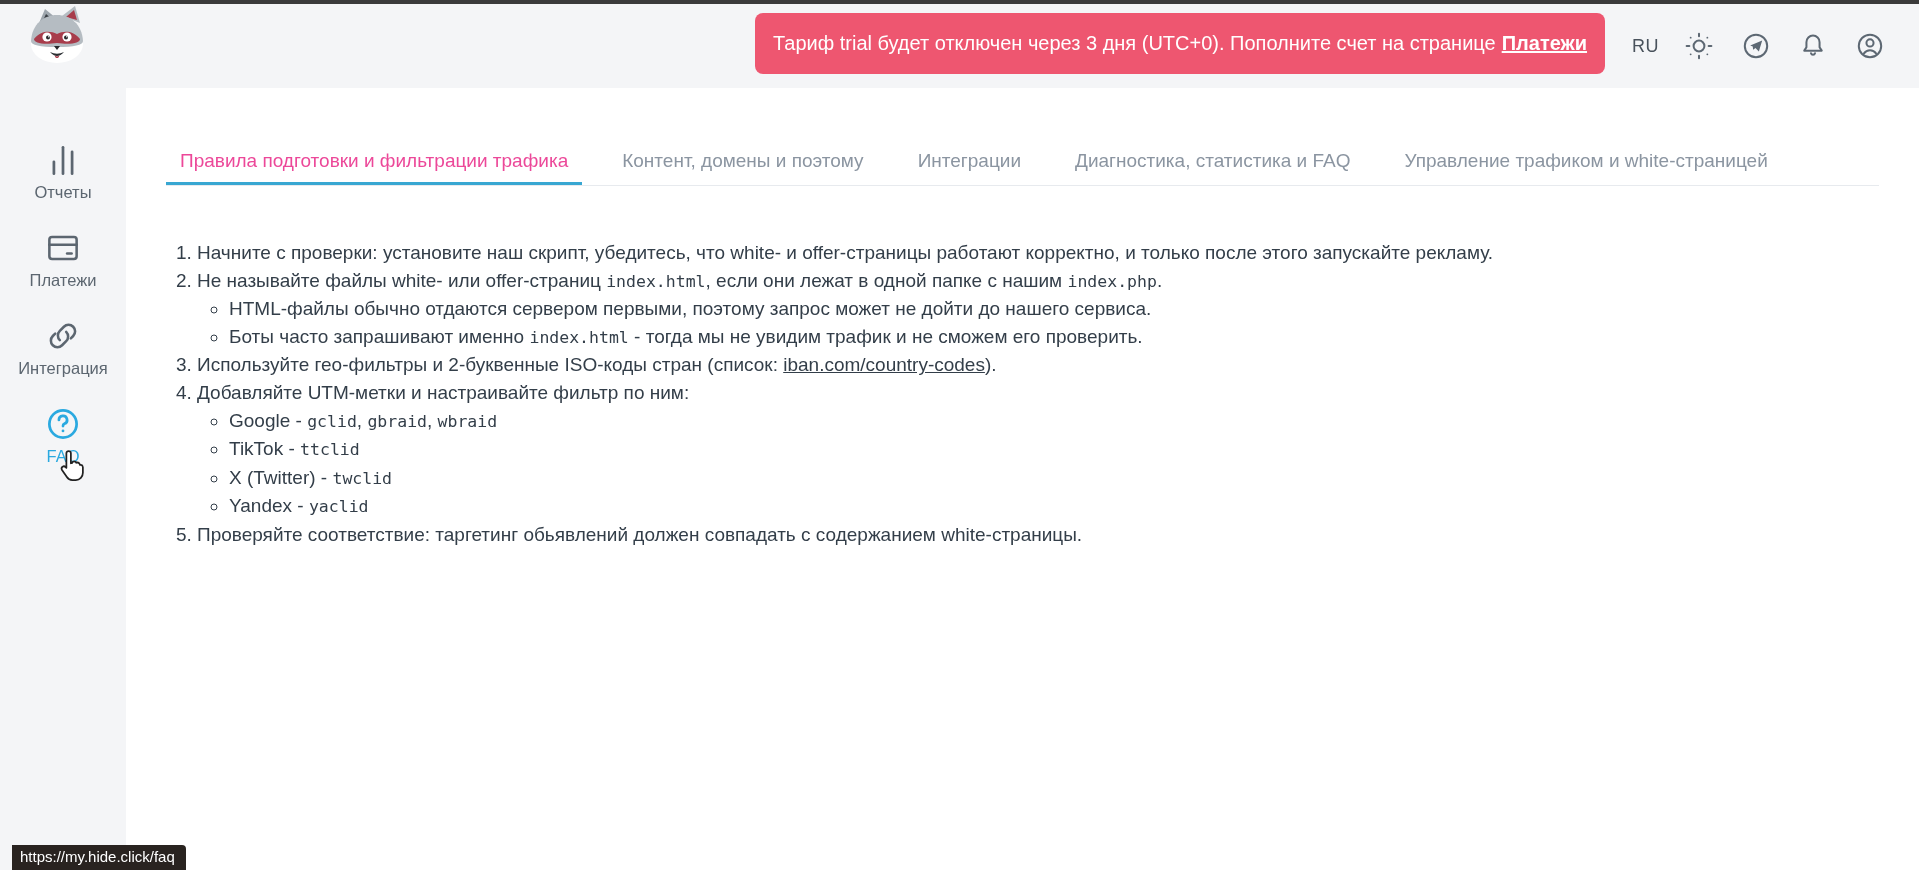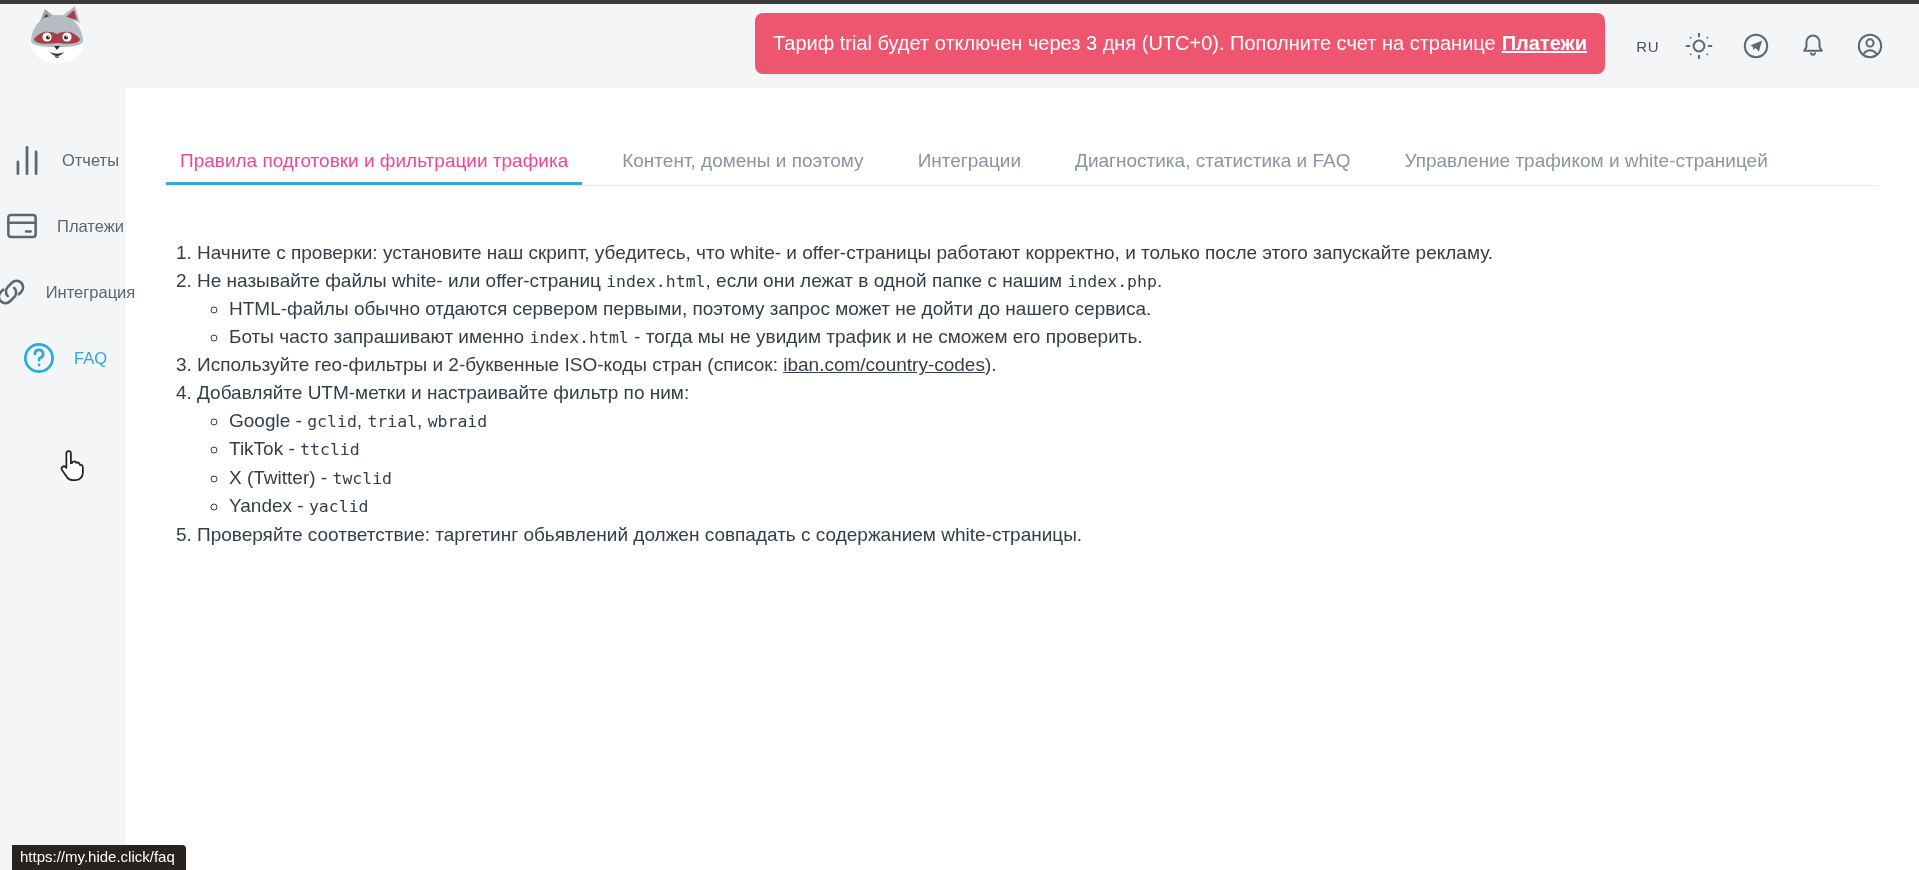--- a/index.html
+++ b/index.html
@@ -9,34 +9,34 @@
     background:#ffffff; position:relative; overflow:hidden; color:#333e49;
   }
   .top-edge { position:absolute; top:0; left:0; width:100%; height:4px; background:#3b3b3b; z-index:60; }
 
   .header { position:absolute; top:0; left:0; width:100%; height:88px; background:#f4f5f7; }
 
   .sidebar { position:absolute; top:0; left:0; width:126px; height:870px; background:#f4f5f7; z-index:5; }
   .logo { position:absolute; top:6px; left:24px; width:66px; height:60px; }
 
   .nav { position:absolute; top:140px; left:0; width:126px; display:flex; flex-direction:column; align-items:center; gap:26px; }
-  .nav-item { display:flex; flex-direction:row; align-items:center; gap:15px; cursor:pointer; color:#5c6670; }
+  .nav-item { display:flex; flex-direction:column; align-items:center; gap:3px; cursor:pointer; color:#5c6670; }
   .nav-item.active { color:#2aa9e0; }
   .nav-icon svg { display:block; width:40px; height:40px; }
   .nav-label { font-size:16.5px; }
 
   .banner {
     position:absolute; left:755px; top:13px; width:850px; height:61px;
     background:#ee5670; border-radius:8px; color:#fff; font-size:20px;
     display:flex; align-items:center; justify-content:center; z-index:10;
   }
   .banner-link { font-weight:bold; text-decoration:underline; cursor:pointer; margin-left:6px; }
 
   .header-right { position:absolute; right:32px; top:4px; height:84px; display:flex; align-items:center; gap:23px; z-index:10; }
-  .lang { font-size:15px; color:#49525c; letter-spacing:.5px; cursor:pointer;text-align:center; }
+  .lang { font-size:18px; color:#49525c; letter-spacing:.5px; cursor:pointer;text-align:center; }
   .hicon { cursor:pointer; color:#5d6873; }
   .hicon svg { display:block; width:34px; height:34px; }
 
   .content { position:absolute; left:126px; top:88px; right:0; bottom:0; background:#fff; }
 
   .tabs {
     margin:52px 40px 0 40px; display:flex; flex-wrap:wrap;
     border-bottom:1px solid #e7eaee; font-size:19px; color:#8b95a1;
   }
   .tab {
@@ -181,21 +181,21 @@
     </div>
   <div class="faq">
     <ol id="faq-list">
         <li>Начните с проверки: установите наш скрипт, убедитесь, что white- и offer-страницы работают корректно, и только после этого запускайте рекламу.</li>
         <li>Не называйте файлы white- или offer-страниц <code>index.html</code>, если они лежат в одной папке с нашим <code>index.php</code>.<ul>
             <li>HTML-файлы обычно отдаются сервером первыми, поэтому запрос может не дойти до нашего сервиса.</li>
             <li>Боты часто запрашивают именно <code>index.html</code> - тогда мы не увидим трафик и не сможем его проверить.</li>
           </ul></li>
         <li>Используйте гео-фильтры и 2-буквенные ISO-коды стран (список: <a class="link">iban.com/country-codes</a>).</li>
         <li>Добавляйте UTM-метки и настраивайте фильтр по ним:<ul>
-            <li>Google - <code>gclid</code>, <code>trial</code>, <code>wbraid</code></li>
+            <li>Google - <code>gclid</code>, <code>gbraid</code>, <code>wbraid</code></li>
             <li>TikTok - <code>ttclid</code></li>
             <li>X (Twitter) - <code>twclid</code></li>
             <li>Yandex - <code>yaclid</code></li>
           </ul></li>
         <li>Проверяйте соответствие: таргетинг обьявлений должен совпадать с содержанием white-страницы.</li>
       </ol>
   </div>
 </div>
 
 <div class="status-tooltip">https://my.hide.click/faq</div>

